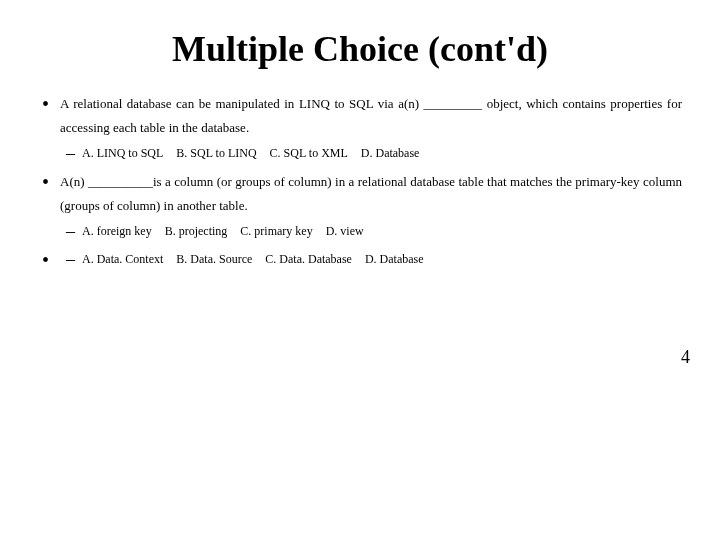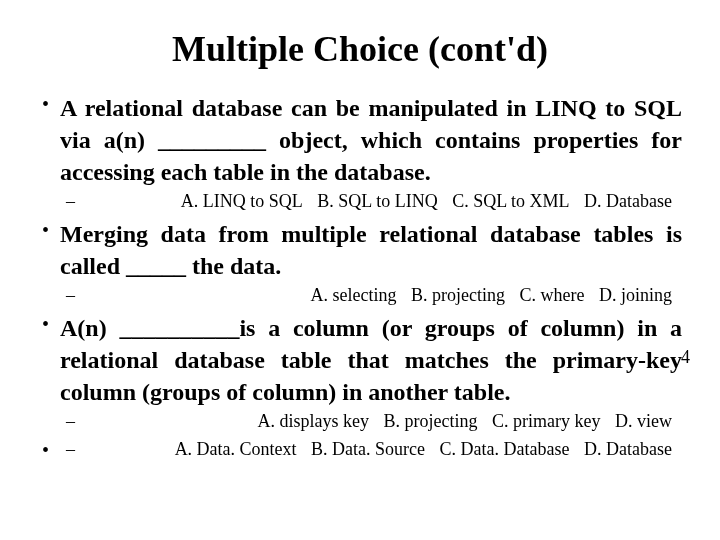--- a/index.html
+++ b/index.html
@@ -2,25 +2,25 @@
 <html><head>
 <meta charset="utf-8">
 <style>
   * { margin: 0; padding: 0; box-sizing: border-box; }
   html, body { width: 720px; height: 540px; background: #fff; font-family: "Times New Roman", Times, serif; color: #000; }
   .slide { width: 720px; height: 388px; position: relative; padding: 28px 38px 20px 38px; }
   .title { font-size: 36px; text-align: center; margin-bottom: 22px; }
   ul.outer { list-style: none; }
   ul.outer > li { position: relative; padding-left: 22px; margin-bottom: 4px; }
   ul.outer > li::before { content: "•"; position: absolute; left: 4px; top: 0; font-size: 20px; line-height: 24px; }
-  .q { font-size: 24px; line-height: 32px; text-align: justify; font-weight: bold; }
+  .q { font-size: 13px; line-height: 24px; text-align: justify; }
   ul.inner { list-style: none; margin-top: 2px; margin-bottom: 6px; }
   ul.inner > li { position: relative; padding-left: 22px; }
   ul.inner > li::before { content: "–"; position: absolute; left: 6px; top: 0; font-size: 18px; line-height: 22px; }
-  .opts { font-size: 18px; line-height: 22px; text-align: right; }
+  .opts { font-size: 12px; line-height: 22px; }
   .opts span { margin-right: 10px; white-space: nowrap; }
   .pagenum { position: absolute; right: 30px; bottom: 20px; font-size: 18px; }
 </style>
 </head>
 <body>
 
 <div class="slide">
   <h1 class="title">Multiple Choice (cont'd)</h1>
 
   <ul class="outer">
@@ -30,37 +30,26 @@
       <ul class="inner">
         <li class="opts">
           <span>A. LINQ to SQL</span>
           <span>B. SQL to LINQ</span>
           <span>C. SQL to XML</span>
           <span>D. Database</span>
         </li>
       </ul>
     </li>
 
-    <li>
-      <div class="q">Merging data from multiple relational database tables is called _____ the data.</div>
-      <ul class="inner">
-        <li class="opts">
-          <span>A. selecting</span>
-          <span>B. projecting</span>
-          <span>C. where</span>
-          <span>D. joining</span>
-        </li>
-      </ul>
-    </li>
 
     <li>
       <div class="q">A(n) __________is a column (or groups of column) in a relational database table that matches the primary-key column (groups of column) in another table.</div>
       <ul class="inner">
         <li class="opts">
-          <span>A. displays key</span>
+          <span>A. foreign key</span>
           <span>B. projecting</span>
           <span>C. primary key</span>
           <span>D. view</span>
         </li>
       </ul>
     </li>
 
     <li>
       <ul class="inner">
         <li class="opts">

